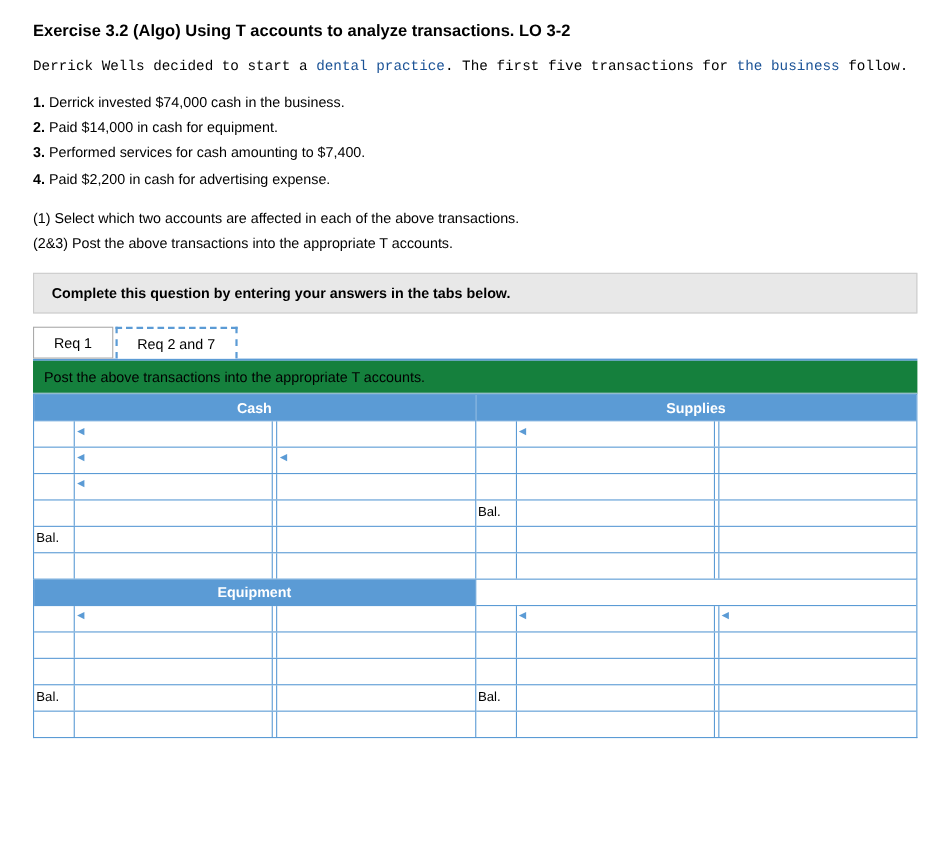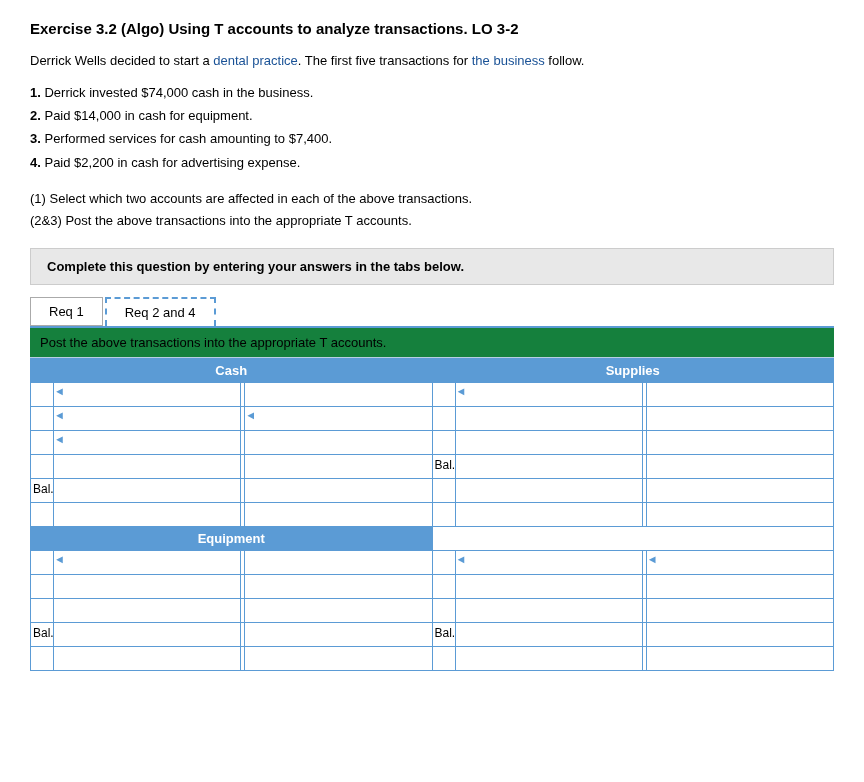--- a/index.html
+++ b/index.html
@@ -12,20 +12,21 @@
       width: 864px;
     }
     .exercise-title {
       font-size: 15px;
       font-weight: bold;
       margin-bottom: 14px;
     }
     .intro-text {
       margin-bottom: 10px;
       line-height: 1.5;
+      font-family: Liberation Mono, monospace;
     }
     .intro-text span.blue {
       color: #1a5296;
     }
     .transactions {
       margin-bottom: 14px;
       line-height: 1.8;
     }
     .transactions p {
       margin: 0;
@@ -95,21 +96,21 @@
       text-align: center;
       padding: 4px;
       font-size: 13px;
     }
     .t-row {
       display: flex;
       border-top: 1px solid #5b9bd5;
       height: 24px;
     }
     .t-row .r-label {
-      width: 22px;
+      width: 36px;
       font-size: 12px;
       padding: 3px 2px;
       flex-shrink: 0;
     }
     .t-row .r-left {
       flex: 1;
       border-left: 1px solid #5b9bd5;
       border-right: 1px solid #5b9bd5;
     }
     .t-row .r-divider {
@@ -141,21 +142,21 @@
   <p>(2&amp;3) Post the above transactions into the appropriate T accounts.</p>
 </div>
 
 <div class="complete-box">Complete this question by entering your answers in the tabs below.</div>
 
 <div class="tabs-row">
   <div class="tab">
     <span>Req 1</span>
   </div>
   <div class="tab active">
-    <span>Req 2 and 4</span>
+    <span>Req 2 and 7</span>
   </div>
 </div>
 
 <div class="tab-instruction">Post the above transactions into the appropriate T accounts.</div>
 
 <div class="two-col" style="border-top: 1px solid #5b9bd5;">
 
   <div class="left-section">
     <div class="section-title">Cash</div>
 

